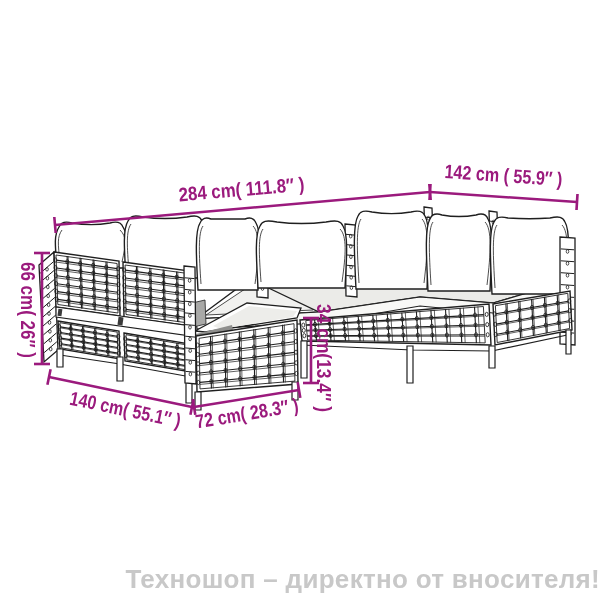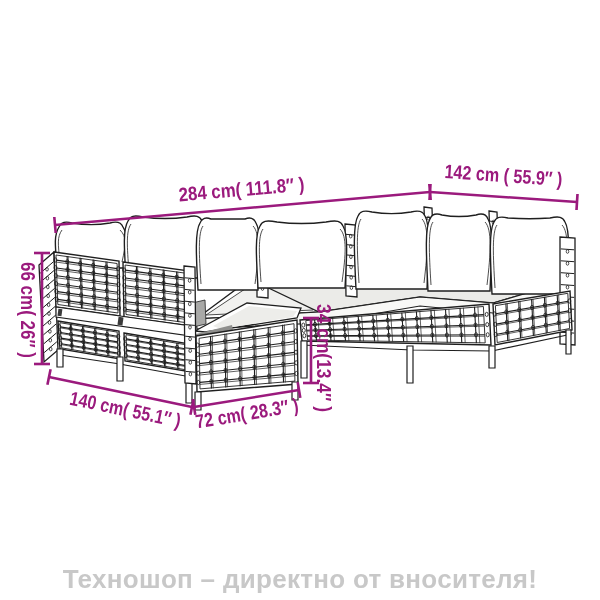--- a/index.html
+++ b/index.html
@@ -1,17 +1,17 @@
 <!DOCTYPE html>
 <html><head>
 <meta charset="utf-8">
 <style>
 html,body{margin:0;padding:0;background:#ffffff;}
 #page{position:relative;width:600px;height:600px;background:#ffffff;overflow:hidden;}
-#brand{position:absolute;left:0;top:564px;width:600px;text-align:center;
+#brand{position:absolute;left:0;top:564px;width:600px;text-align:right;
  font-family:"Liberation Sans",sans-serif;font-weight:bold;font-size:26px;
  color:#c8c8c8;letter-spacing:0.3px;}
 </style>
 </head>
 <body>
 <div id="page">
 <svg width="600" height="600" viewBox="0 0 600 600">
 
 <polygon points="196,319 246,282 333,286 319,312" fill="#ffffff" stroke="#1f1f1f" stroke-width="1.3"></polygon>
 

